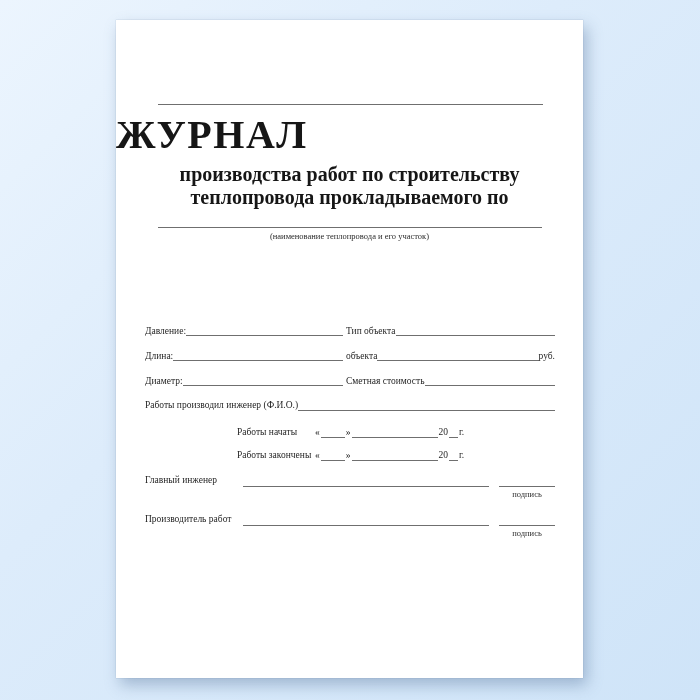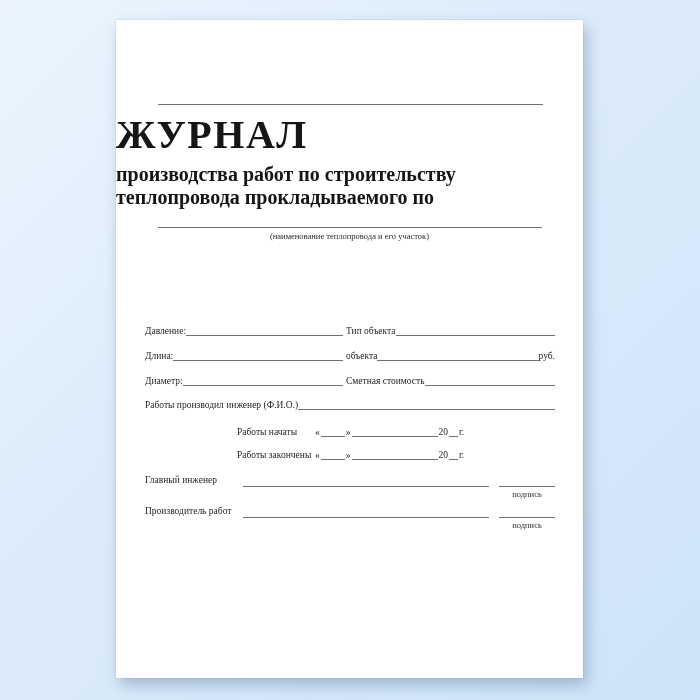--- a/index.html
+++ b/index.html
@@ -17,44 +17,44 @@
   .rule { border-top:1px solid #6f6f6f; position:absolute; }
   .rule-top    { top:84px;  left:42px; right:40px; }
   .rule-name   { top:207px; left:42px; right:41px; }
   .doc-title {
     position:absolute; top:92px; left:0; width:100%;
     font-weight:bold; font-size:40px; line-height:46px;
     letter-spacing:1.5px; color:#161616;
   }
   .doc-subtitle {
     position:absolute; top:143px; left:0; width:100%;
-    font-weight:bold; font-size:20px; line-height:23px;
+    text-align:center; font-weight:bold; font-size:20px; line-height:23px;
     color:#161616;
   }
   .name-caption {
     position:absolute; top:211px; left:0; width:100%;
     text-align:center; font-size:8.5px; color:#2a2a2a;
   }
   .form {
     position:absolute; top:305px; left:29px; right:28px;
     font-size:9.5px; color:#1f1f1f;
   }
-  .frow { display:flex; align-items:flex-end; height:13px; line-height:13px; }
+  .frow { display:flex; height:13px; line-height:13px; }
   .lbl { white-space:nowrap; }
   .ul  { flex:1; border-bottom:1px solid #6f6f6f; height:12px; margin-bottom:2px; }
   .ul-fixed { flex:none; }
   .col-l { width:198px; display:flex; align-items:flex-end; }
   .col-r { flex:1; margin-left:3px; display:flex; align-items:flex-end; }
   .mb12 { margin-bottom:12px; } .mb11 { margin-bottom:11px; }
   .mb14 { margin-bottom:14px; } .mb10 { margin-bottom:10px; }
   .date-row { margin-left:92px; }
   .date-lbl { width:77px; flex:none; }
   .q { flex:none; padding:0 1px; }
   .sig-row { display:flex; align-items:flex-start; margin-top:12px; }
-  .sig-row.second { margin-top:6px; }
+  .sig-row.second { margin-top:14px; }
   .sig-lbl { width:98px; line-height:13px; flex:none; }
   .sig-main { flex:1; margin-right:10px; border-bottom:1px solid #6f6f6f; height:13px; }
   .sig-col { width:56px; flex:none; display:flex; flex-direction:column; }
   .sig-line { border-bottom:1px solid #6f6f6f; height:13px; }
   .sig-cap { text-align:center; font-size:8.5px; color:#2a2a2a; margin-top:2px; }
 </style>
 </head>
 <body>
 
 <div class="paper">

